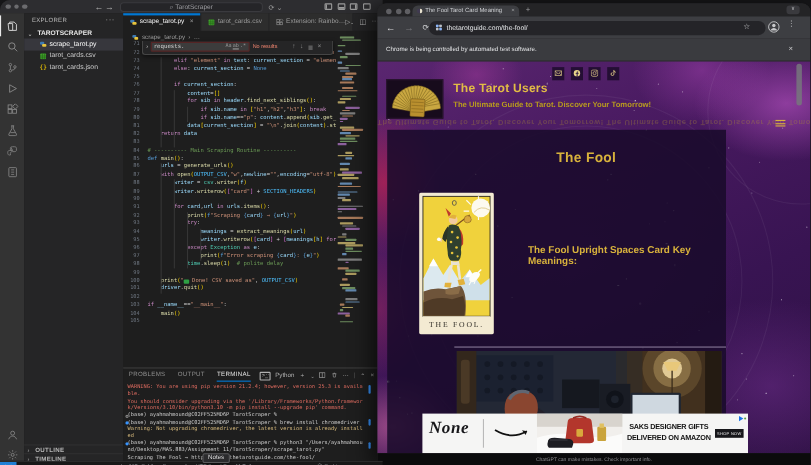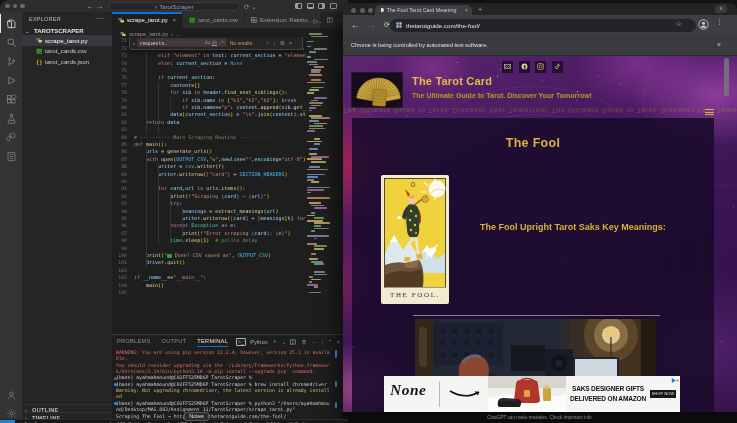--- a/index.html
+++ b/index.html
@@ -125,21 +125,21 @@
   .star { position:absolute; background:#ffffff; border-radius:50%; }
 
   .soc-tile { top:5px; width:11px; height:11.5px; background:rgba(28,12,44,.85); display:flex; align-items:center; justify-content:center; }
   #pg-logo { left:8px; top:16px; width:52px; height:36px; background:#170b1c; border:1px solid #2a1630; overflow:hidden;}
   #pg-sitename { left:69px; top:19px; color:#e2bc45; font-size:11px; font-weight:600; letter-spacing:.2px;}
   #pg-tagline { left:69px; top:36px; color:#b89b1e; font-size:7px; font-weight:bold; }
   #pg-reflect { left:0px; top:48px; width:394px; height:10px; color:#ad8f35; font-size:6.8px; font-weight:bold; transform:scaleY(-1); opacity:.32; white-space:nowrap; overflow:hidden; letter-spacing:.6px;}
   #pg-burger { left:362px; top:53px; width:9px; height:6px; border-top:1.4px solid #d8b23c; border-bottom:1.4px solid #d8b23c; }
   #pg-burger:after { content:""; position:absolute; left:0; top:1.6px; width:9px; height:1.4px; background:#d8b23c; }
 
-  #pg-panel { left:9px; top:62px; width:362px; height:294px; background:rgba(25,11,42,.86); }
+  #pg-panel { left:9px; top:62px; width:308px; height:294px; background:rgba(25,11,42,.86); }
   #pg-h1 { left:0; top:18px; width:362px; text-align:center; color:#d8b23c; font-size:12.5px; font-weight:bold; letter-spacing:.3px;}
   #pg-card { left:29px; top:57px; width:68px; height:129px; }
   #pg-h2 { left:128px; top:84px; color:#d8b23c; font-size:11px; font-weight:bold; }
   #pg-h3 { left:128px; top:104px; color:#d8b23c; font-size:9px; font-weight:bold; }
   #pg-body { left:128px; top:120px; width:220px; color:#efe8c8; font-size:7.3px; line-height:13.4px; }
   #pg-divider { left:61px; top:197px; width:247px; height:1px; background:rgba(222,210,235,.55); }
   #pg-video { left:63px; top:201px; width:241px; height:91px; }
 
   
   #ad { left:41px; top:320px; width:296px; height:36px; background:#f5f5f4; z-index:6; overflow:hidden;}
@@ -687,21 +687,21 @@
                 <rect x="24.5" y="5" width="4.5" height="21" rx="0.8" fill="#c9a741" stroke="#77601c" stroke-width="0.45" transform="rotate(56 26.5 27)"></rect>
                 <rect x="24.5" y="5" width="4.5" height="21" rx="0.8" fill="#c9a741" stroke="#77601c" stroke-width="0.45" transform="rotate(64 26.5 27)"></rect>
                 <rect x="24.5" y="5" width="4.5" height="21" rx="0.8" fill="#c9a741" stroke="#77601c" stroke-width="0.45" transform="rotate(72 26.5 27)"></rect>
                 <rect x="24.5" y="5" width="4.5" height="21" rx="0.8" fill="#c9a741" stroke="#77601c" stroke-width="0.45" transform="rotate(80 26.5 27)"></rect>
               </g>
             <rect x="21" y="17" width="13" height="16" rx="1" fill="#b98f2e" stroke="#6e5418" stroke-width="0.5" transform="rotate(3 27 25)"></rect>
             <path d="M22 20h11M22 23h11M22 26h11M22 29h11" stroke="#8a6a1e" stroke-width="0.6" transform="rotate(3 27 25)"></path>
           </g>
         </svg>
       </div>
-      <div id="pg-sitename" class="abs">The Tarot Card</div>
+      <div id="pg-sitename" class="abs">The Tarot Users</div>
       <div id="pg-tagline" class="abs">The Ultimate Guide to Tarot. Discover Your Tomorrow!</div>
       <div id="pg-reflect" class="abs">The Ultimate Guide to Tarot. Discover Your Tomorrow! The Ultimate Guide to Tarot. Discover Your Tomorrow!</div>
       <div id="pg-burger" class="abs"></div>
 
       <div id="pg-panel" class="abs">
         <div id="pg-h1" class="abs">The Fool</div>
 
         <svg id="pg-card" class="abs" viewBox="0 0 68 129">
           <rect x="0" y="0" width="68" height="129" rx="2" fill="#f3ead2"></rect>
           <rect x="3.5" y="3.5" width="61" height="109" fill="#f0d23c" stroke="#26231e" stroke-width="0.8"></rect>
@@ -744,21 +744,21 @@
           </g>
           <g>
             <path d="M46 77 Q49 71 54 72.5 Q57 74 53.5 78 Q50.5 82 47.5 81.5 Q44.5 80 46 77 Z" fill="#fdfdf8"></path>
             <path d="M53.5 73 L56.5 70" stroke="#fdfdf8" stroke-width="1.3"></path>
             <path d="M47 81 L45.5 84 M51 80 L50 83" stroke="#fdfdf8" stroke-width="1"></path>
           </g>
           <rect x="3.5" y="112.5" width="61" height="13" fill="#f3ead2"></rect>
           <text x="34" y="122" text-anchor="middle" font-family="Liberation Serif,serif" font-size="7" letter-spacing="1.6" fill="#33302a">THE FOOL.</text>
         </svg>
 
-        <div id="pg-h3" class="abs">The Fool Upright Tarot Saks Key Meanings:</div>
+        <div id="pg-h3" class="abs">The Fool Upright Spaces Card Key Meanings:</div>
         <div id="pg-divider" class="abs"></div>
 
         <svg id="pg-video" class="abs" viewBox="0 0 241 91" preserveAspectRatio="none">
           <rect width="241" height="91" fill="#232835"></rect>
           <rect x="155" width="86" height="91" fill="#41301e"></rect>
           <rect x="145" width="24" height="91" fill="#2e2b28" opacity="0.6"></rect>
           <rect x="226" width="15" height="91" fill="#241b12"></rect>
           <rect x="18" y="4" width="70" height="42" fill="#1b2130"></rect>
           <g fill="#141925">
             <circle cx="28" cy="12" r="2.6"></circle>

